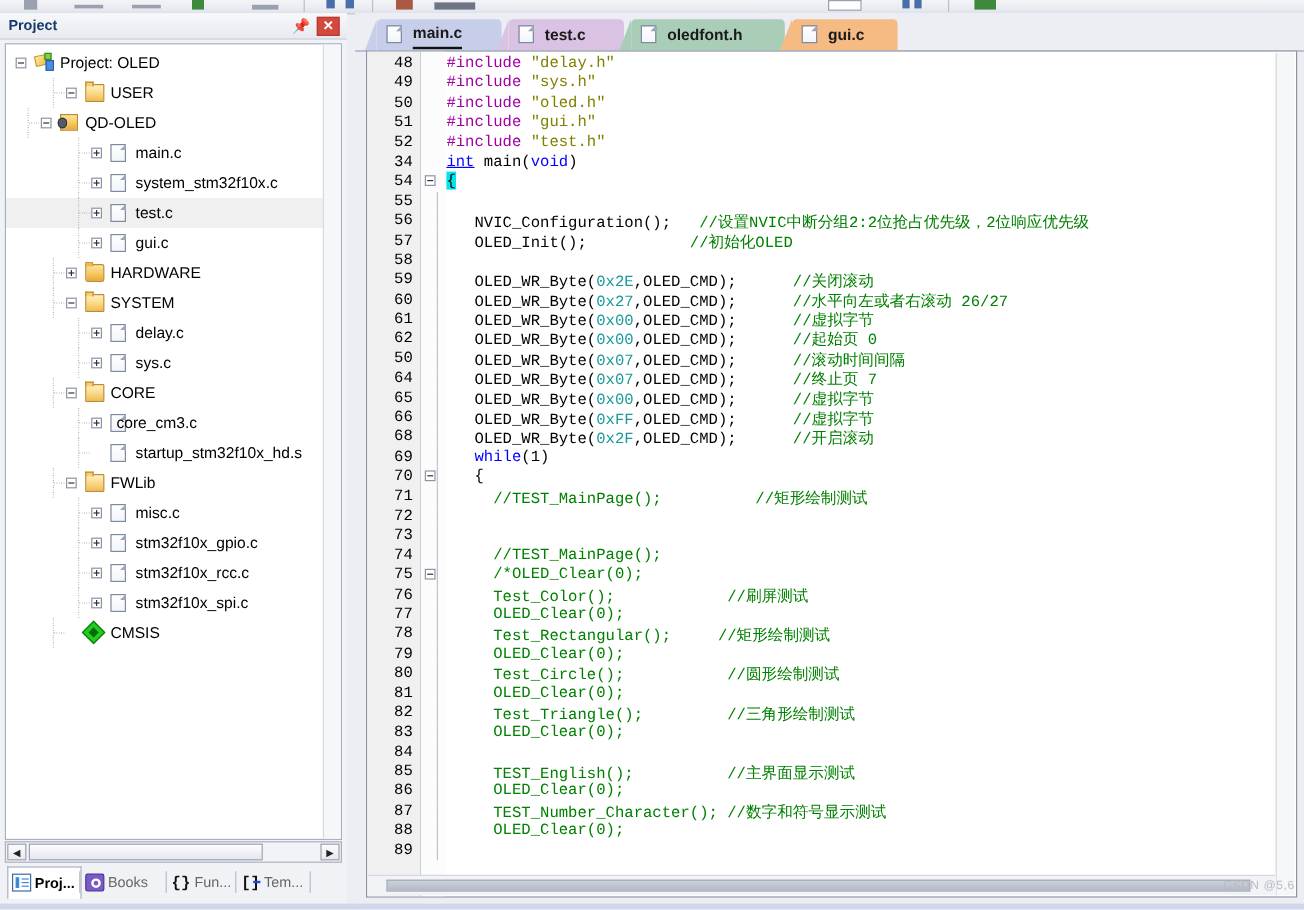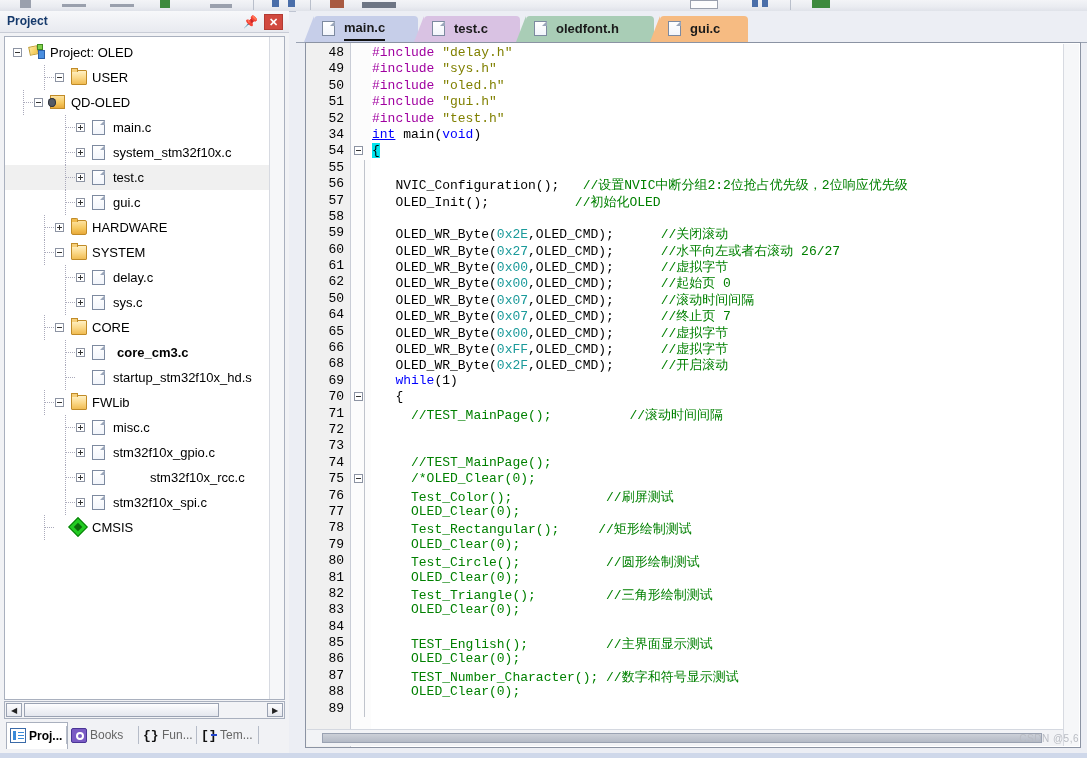--- a/index.html
+++ b/index.html
@@ -432,21 +432,21 @@
             <div class="dotline-h" style="left: 40px; top: 12px; width: 9px;"></div>
             <div class="exp" style="left: 50px;"></div>
             <div class="ico ico-folder-open" style="left: 66px;"></div>
             <span class="lbl" style="left: 87px;">CORE</span>
           </div>
           <div class="tnode">
             <div class="dotline-v" style="left: 60px; top: 0px; height: 25px;"></div>
             <div class="dotline-h" style="left: 61px; top: 12px; width: 9px;"></div>
             <div class="exp plus" style="left: 71px;"></div>
             <div class="ico ico-file" style="left: 87px;"></div>
-            <span class="lbl" style="left: 112px; font-weight: bold;">core_cm3.c</span>
+            <span class="lbl" style="left: 92px;">core_cm3.c</span>
           </div>
           <div class="tnode">
             <div class="dotline-v" style="left: 60px; top: 0px; height: 25px;"></div>
             <div class="dotline-h" style="left: 61px; top: 12px; width: 9px;"></div>
             <div class="ico ico-file" style="left: 87px;"></div>
             <span class="lbl" style="left: 108px;">startup_stm32f10x_hd.s</span>
           </div>
           <div class="tnode">
             <div class="dotline-v" style="left: 39px; top: 0px; height: 25px;"></div>
             <div class="dotline-h" style="left: 40px; top: 12px; width: 9px;"></div>
@@ -466,21 +466,21 @@
             <div class="dotline-h" style="left: 61px; top: 12px; width: 9px;"></div>
             <div class="exp plus" style="left: 71px;"></div>
             <div class="ico ico-file" style="left: 87px;"></div>
             <span class="lbl" style="left: 108px;">stm32f10x_gpio.c</span>
           </div>
           <div class="tnode">
             <div class="dotline-v" style="left: 60px; top: 0px; height: 25px;"></div>
             <div class="dotline-h" style="left: 61px; top: 12px; width: 9px;"></div>
             <div class="exp plus" style="left: 71px;"></div>
             <div class="ico ico-file" style="left: 87px;"></div>
-            <span class="lbl" style="left: 108px; margin-left: 37px;">stm32f10x_rcc.c</span>
+            <span class="lbl" style="left: 108px;">stm32f10x_rcc.c</span>
           </div>
           <div class="tnode">
             <div class="dotline-v" style="left: 60px; top: 0px; height: 25px;"></div>
             <div class="dotline-h" style="left: 61px; top: 12px; width: 9px;"></div>
             <div class="exp plus" style="left: 71px;"></div>
             <div class="ico ico-file" style="left: 87px;"></div>
             <span class="lbl" style="left: 108px;">stm32f10x_spi.c</span>
           </div>
           <div class="tnode">
             <div class="dotline-v" style="left: 39px; top: 0px; height: 25px;"></div>
@@ -578,21 +578,21 @@
             <div class="ln"><span class="lnum">60</span><span class="ind-bar"></span><span class="ltext"><span>   OLED_WR_Byte(</span><span class="s-num">0x27</span><span>,OLED_CMD);      </span><span class="s-cmt">//水平向左或者右滚动 26/27</span></span></div>
             <div class="ln"><span class="lnum">61</span><span class="ind-bar"></span><span class="ltext"><span>   OLED_WR_Byte(</span><span class="s-num">0x00</span><span>,OLED_CMD);      </span><span class="s-cmt">//虚拟字节</span></span></div>
             <div class="ln"><span class="lnum">62</span><span class="ind-bar"></span><span class="ltext"><span>   OLED_WR_Byte(</span><span class="s-num">0x00</span><span>,OLED_CMD);      </span><span class="s-cmt">//起始页 0</span></span></div>
             <div class="ln"><span class="lnum">50</span><span class="ind-bar"></span><span class="ltext"><span>   OLED_WR_Byte(</span><span class="s-num">0x07</span><span>,OLED_CMD);      </span><span class="s-cmt">//滚动时间间隔</span></span></div>
             <div class="ln"><span class="lnum">64</span><span class="ind-bar"></span><span class="ltext"><span>   OLED_WR_Byte(</span><span class="s-num">0x07</span><span>,OLED_CMD);      </span><span class="s-cmt">//终止页 7</span></span></div>
             <div class="ln"><span class="lnum">65</span><span class="ind-bar"></span><span class="ltext"><span>   OLED_WR_Byte(</span><span class="s-num">0x00</span><span>,OLED_CMD);      </span><span class="s-cmt">//虚拟字节</span></span></div>
             <div class="ln"><span class="lnum">66</span><span class="ind-bar"></span><span class="ltext"><span>   OLED_WR_Byte(</span><span class="s-num">0xFF</span><span>,OLED_CMD);      </span><span class="s-cmt">//虚拟字节</span></span></div>
             <div class="ln"><span class="lnum">68</span><span class="ind-bar"></span><span class="ltext"><span>   OLED_WR_Byte(</span><span class="s-num">0x2F</span><span>,OLED_CMD);      </span><span class="s-cmt">//开启滚动</span></span></div>
             <div class="ln"><span class="lnum">69</span><span class="ind-bar"></span><span class="ltext"><span>   </span><span class="s-kw2">while</span><span>(1)</span></span></div>
             <div class="ln"><span class="lnum">70</span><span class="fold"></span><span class="ind-bar"></span><span class="ltext"><span>   {</span></span></div>
-            <div class="ln"><span class="lnum">71</span><span class="ind-bar"></span><span class="ltext"><span class="s-cmt">     //TEST_MainPage();          //滚动时间间隔</span></span></div>
+            <div class="ln"><span class="lnum">71</span><span class="ind-bar"></span><span class="ltext"><span class="s-cmt">     //TEST_MainPage();          //矩形绘制测试</span></span></div>
             <div class="ln"><span class="lnum">72</span><span class="ind-bar"></span><span class="ltext"><span></span></span></div>
             <div class="ln"><span class="lnum">73</span><span class="ind-bar"></span><span class="ltext"><span></span></span></div>
             <div class="ln"><span class="lnum">74</span><span class="ind-bar"></span><span class="ltext"><span class="s-cmt">     //TEST_MainPage();</span></span></div>
             <div class="ln"><span class="lnum">75</span><span class="fold"></span><span class="ind-bar"></span><span class="ltext"><span class="s-cmt">     /*OLED_Clear(0);</span></span></div>
             <div class="ln"><span class="lnum">76</span><span class="ind-bar"></span><span class="ltext"><span class="s-cmt">     Test_Color();            //刷屏测试</span></span></div>
             <div class="ln"><span class="lnum">77</span><span class="ind-bar"></span><span class="ltext"><span class="s-cmt">     OLED_Clear(0);</span></span></div>
             <div class="ln"><span class="lnum">78</span><span class="ind-bar"></span><span class="ltext"><span class="s-cmt">     Test_Rectangular();     //矩形绘制测试</span></span></div>
             <div class="ln"><span class="lnum">79</span><span class="ind-bar"></span><span class="ltext"><span class="s-cmt">     OLED_Clear(0);</span></span></div>
             <div class="ln"><span class="lnum">80</span><span class="ind-bar"></span><span class="ltext"><span class="s-cmt">     Test_Circle();           //圆形绘制测试</span></span></div>
             <div class="ln"><span class="lnum">81</span><span class="ind-bar"></span><span class="ltext"><span class="s-cmt">     OLED_Clear(0);</span></span></div>

